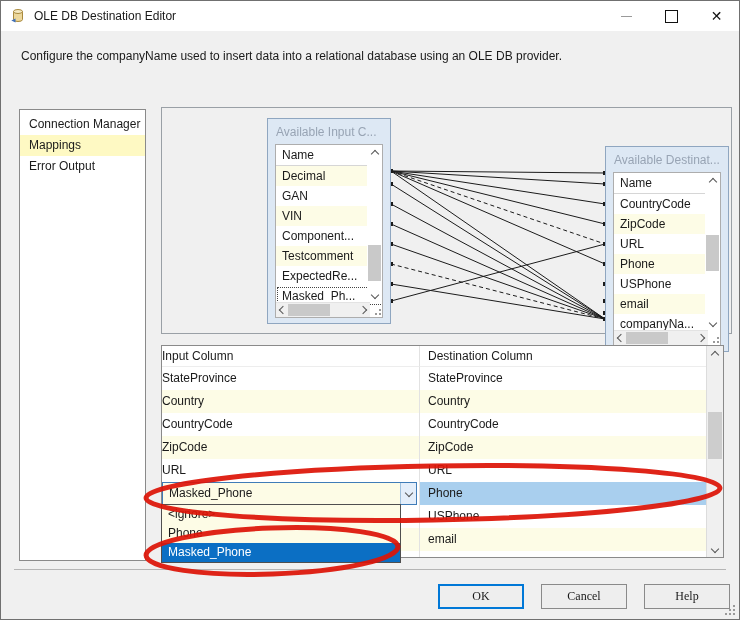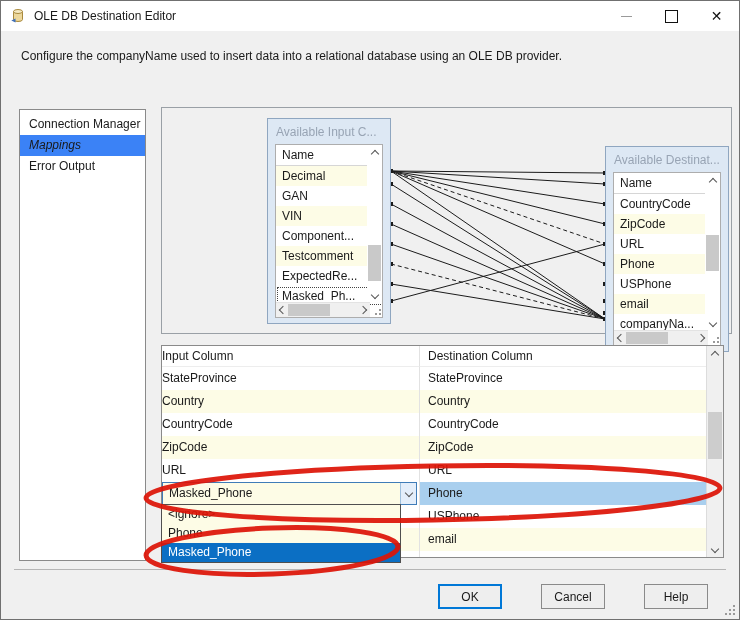--- a/index.html
+++ b/index.html
@@ -21,21 +21,21 @@
   .minline{display:block;width:11px;border-top:1px solid #9a9a9a;}
   .maxbox{display:block;width:11px;height:11px;border:1px solid #111;}
   .closex{font-size:14px;color:#111;line-height:1;}
 
   .desc{position:absolute;left:20px;top:48px;right:16px;}
 
   
   .nav{position:absolute;left:18px;top:108px;width:127px;height:452px;background:#fff;
     border:1px solid #8a8a8a;box-sizing:border-box;padding-top:4px;}
   .nav-item{padding:2px 4px 2px 9px;line-height:17px;white-space:nowrap;cursor:default;}
-  .nav-item.sel{background:#3b82f6;font-style:italic;}
+  .nav-item.sel{background:#fef9c3;}
 
   
   .main{position:absolute;left:160px;top:106px;width:571px;height:227px;background:#f0f0f0;
     border:1px solid #9aa0a6;box-sizing:border-box;}
   .connectors,.annotations{position:absolute;left:0;top:0;pointer-events:none;}
   .connectors line{stroke:#1b1b1b;stroke-width:1;}
   .connectors line.dash{stroke-dasharray:4 3;}
   .connectors rect{fill:#1b1b1b;}
   .annotations ellipse{fill:none;stroke:var(--annotation_red);stroke-width:5;opacity:.93;}
 
@@ -88,22 +88,22 @@
   .tthumb{position:absolute;left:1px;right:1px;top:66px;height:47px;background:#cdcdcd;}
   .tarr{position:absolute;left:0;right:0;height:15px;display:flex;align-items:center;justify-content:center;}
 
   .dropdown{position:absolute;left:160px;top:503px;width:240px;height:59px;box-sizing:border-box;
     background:var(--row_yellow);border:1px solid #4f4f4f;}
   .dd-item{height:19px;line-height:19px;padding-left:6px;white-space:nowrap;cursor:default;}
   .dd-item.sel{background:var(--selection_blue);color:#fff;}
 
   
   .sep{position:absolute;left:13px;right:13px;top:568px;height:1px;background:#b5b5b5;}
-  .btn{position:absolute;top:583px;width:64px;height:25px;background:#eeeeee;border:1px solid #8a8a8a;
-    font-family:Liberation Sans, sans-serif;font-size:12px;color:#1a1a1a;box-sizing:border-box;cursor:default;}
+  .btn{position:absolute;top:583px;width:86px;height:25px;background:#eeeeee;border:1px solid #8a8a8a;
+    font-family:Liberation Serif, serif;font-size:12px;color:#1a1a1a;box-sizing:border-box;cursor:default;}
   .btn.ok{left:437px;border:2px solid var(--accent);}
   .btn.cancel{left:540px;} .btn.help{left:643px;}
   .grip{position:absolute;right:4px;bottom:4px;width:11px;height:11px;}
 </style>
 </head>
 <body>
 
 <div class="window">
 
   <div class="titlebar">

